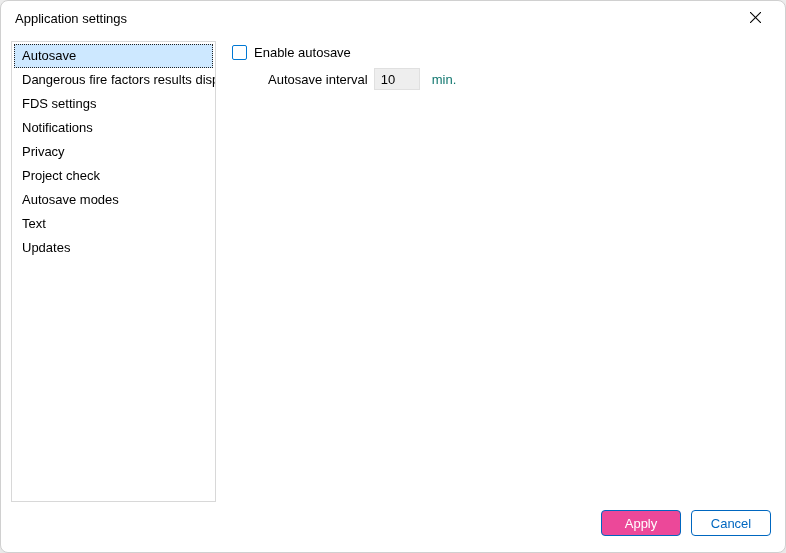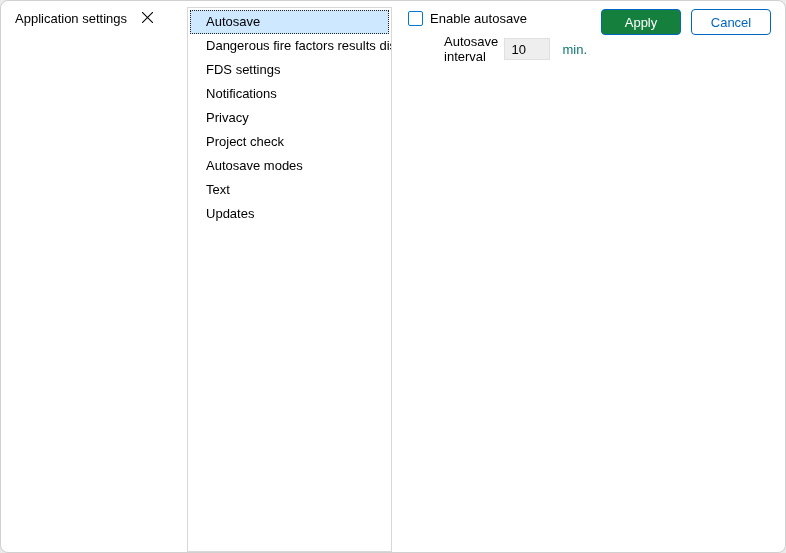--- a/index.html
+++ b/index.html
@@ -13,21 +13,21 @@
       height: 553px;
       overflow: hidden;
     }
     .dialog {
       width: 786px;
       height: 553px;
       background: #ffffff;
       border: 1px solid #d0d0d0;
       border-radius: 8px;
       display: flex;
-      flex-direction: row;
+      flex-direction: column;
       box-shadow: 0 4px 16px rgba(0,0,0,0.08);
     }
     .titlebar {
       height: 34px;
       display: flex;
       align-items: center;
       justify-content: space-between;
       padding: 0 10px 0 14px;
     }
     .titlebar-title {
@@ -52,21 +52,21 @@
       overflow: hidden;
     }
     .sidebar {
       width: 205px;
       border: 1px solid #d8d8d8;
       background: #fff;
       padding: 2px;
       overflow: auto;
     }
     .sidebar-item {
-      padding: 4px 16px;
+      padding: 4px 8px;
       cursor: pointer;
       font-size: 13px;
       line-height: 16px;
       color: #000;
       white-space: nowrap;
     }
     .sidebar-item.selected {
       background: #cde8ff;
       outline: 1px dotted #222;
       outline-offset: -1px;
@@ -132,21 +132,21 @@
       min-width: 80px;
       height: 26px;
       border-radius: 4px;
       font-size: 13px;
       cursor: pointer;
       border: 1px solid transparent;
       font-family: inherit;
       padding: 0 16px;
     }
     .btn-primary {
-      background: #15803d;
+      background: #ec4899;
       color: #fff;
       border-color: #0067c0;
     }
     .btn-secondary {
       background: #fff;
       color: #0067c0;
       border-color: #0067c0;
     }
   </style>
 </head>

